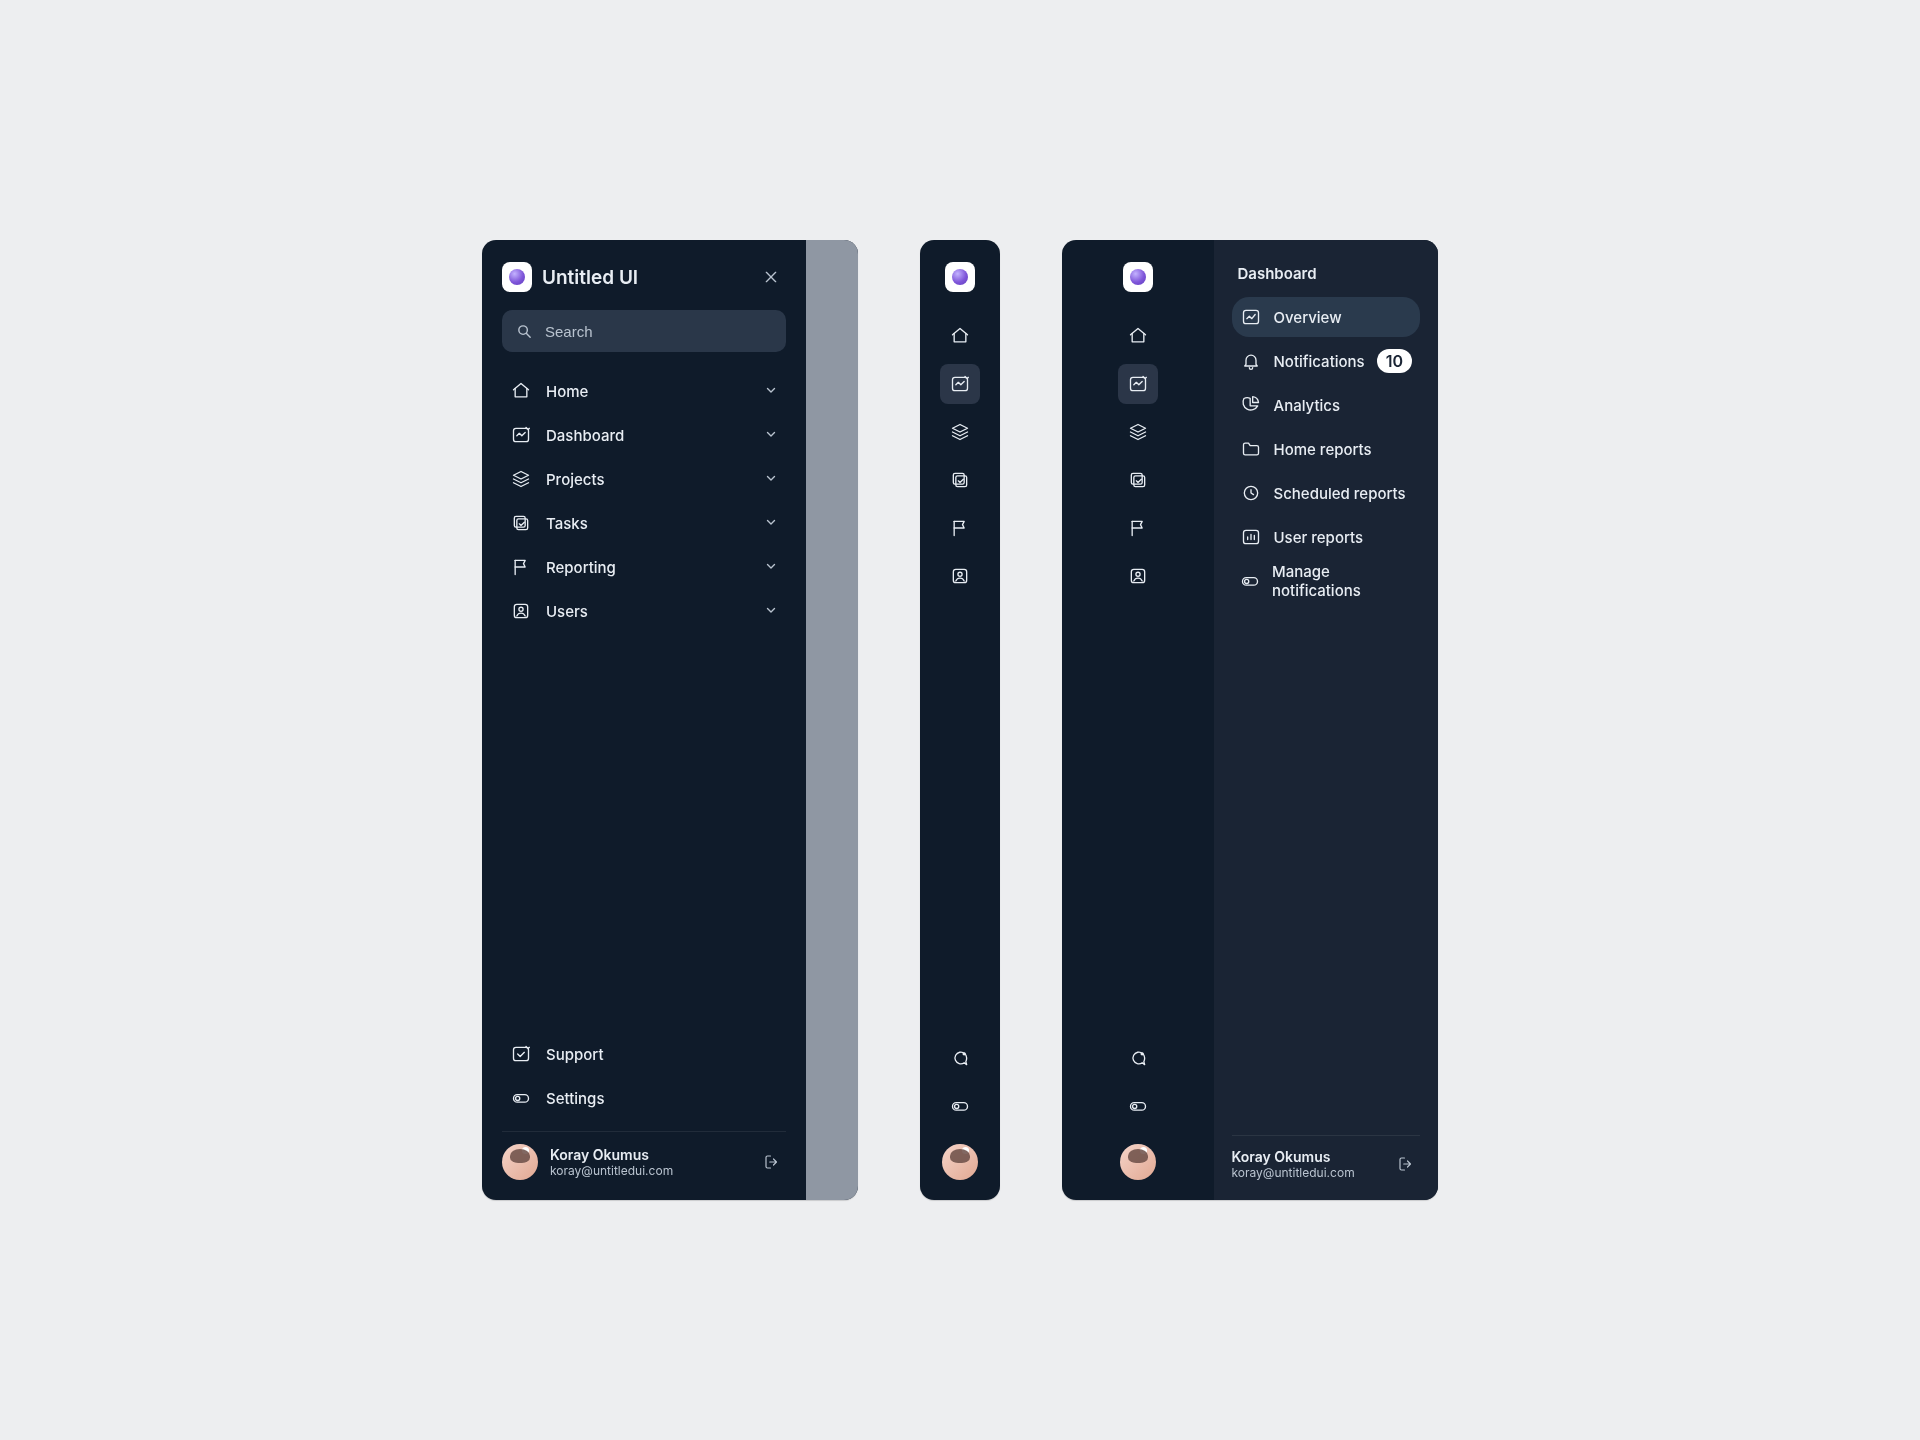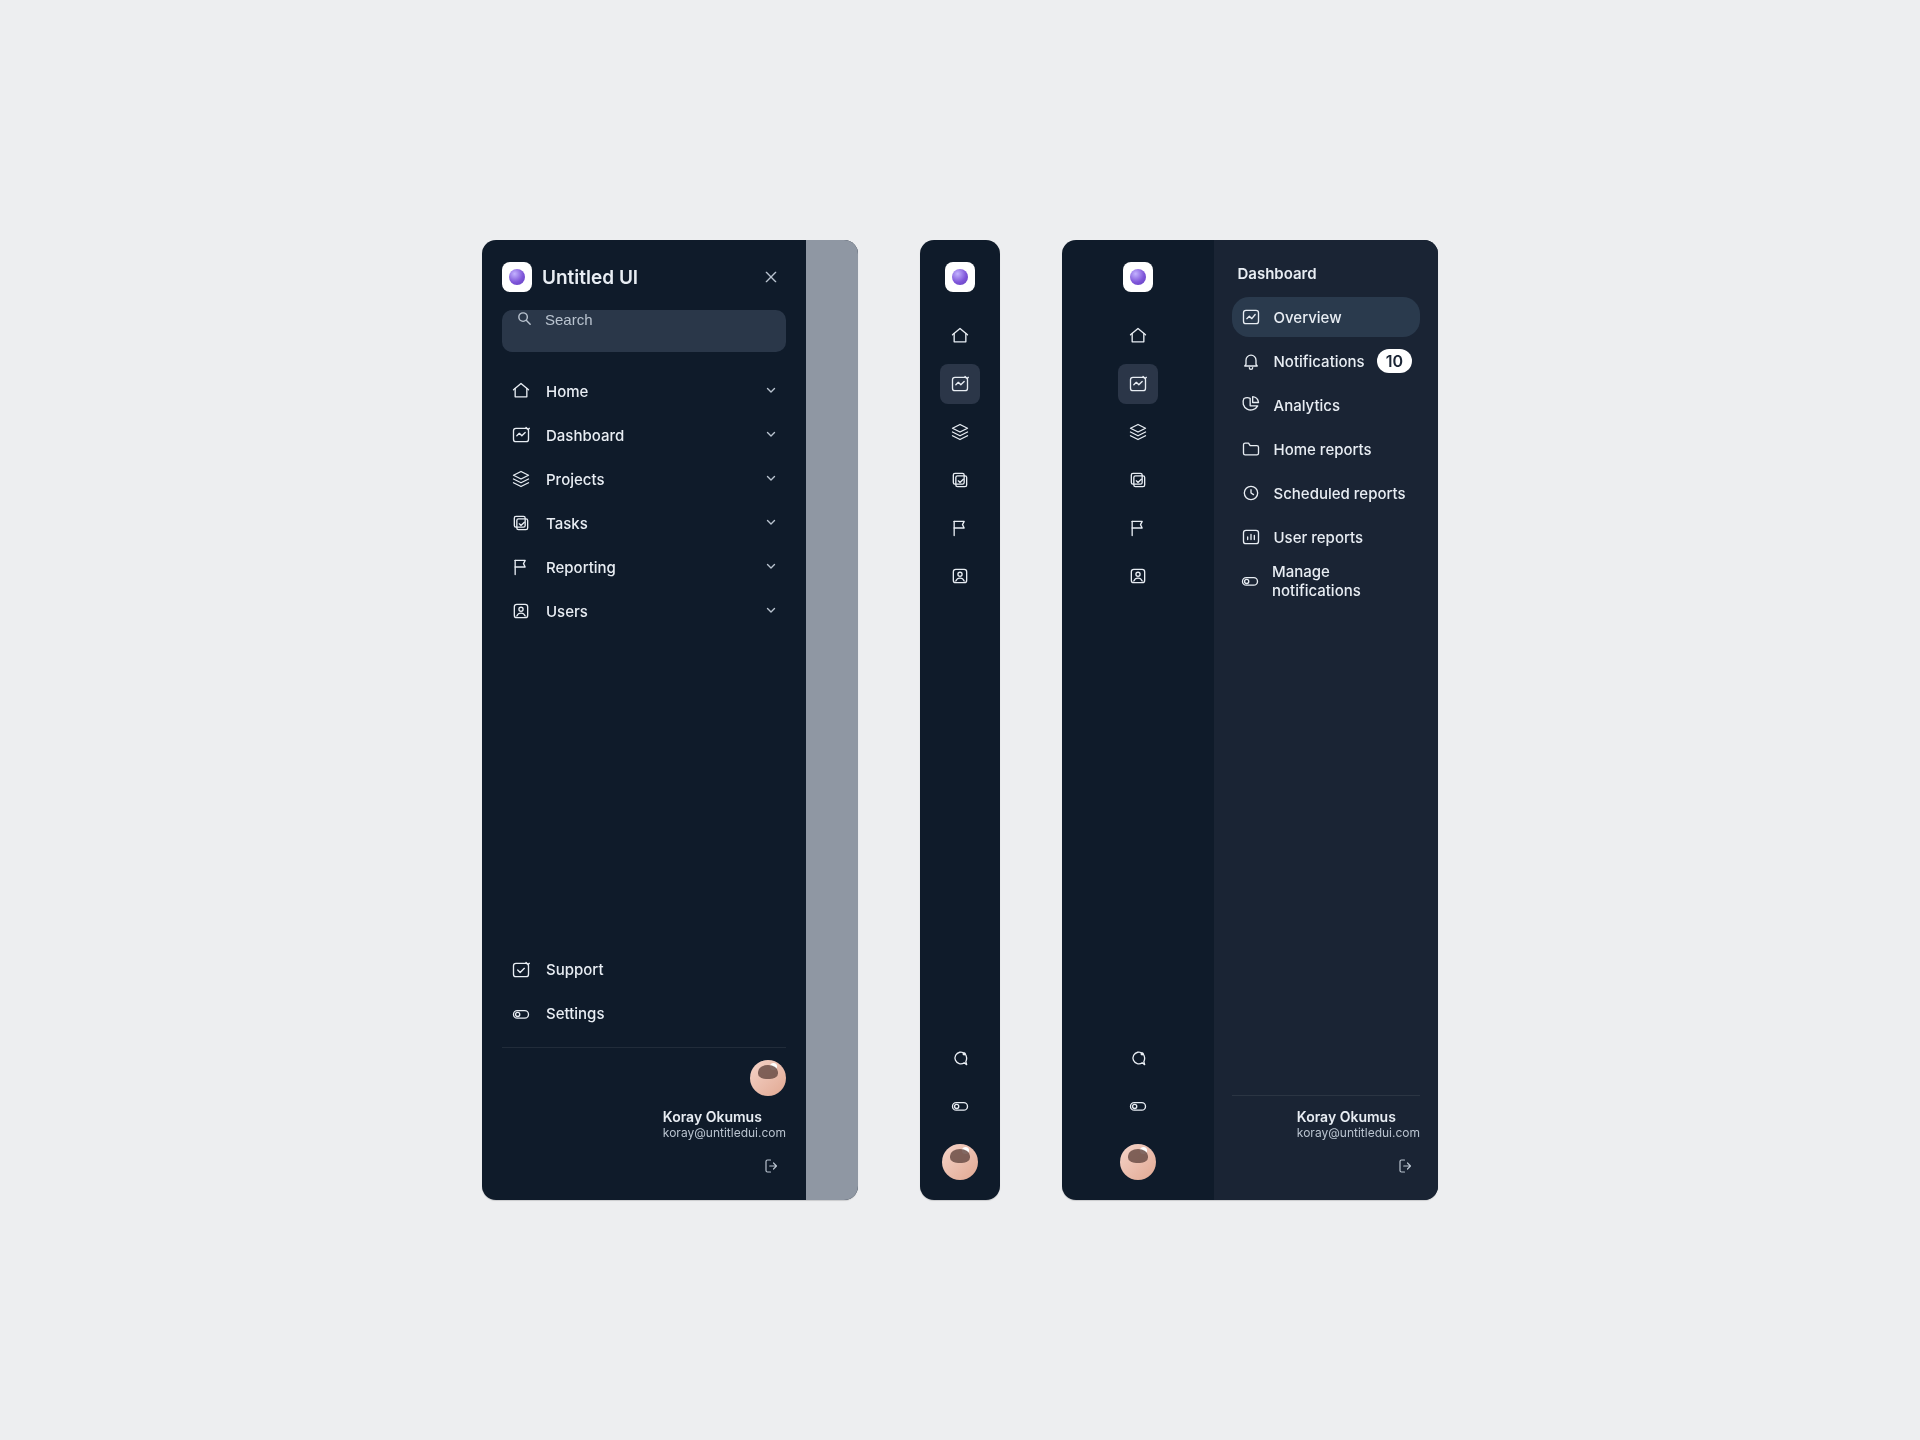--- a/index.html
+++ b/index.html
@@ -38,37 +38,37 @@
   .brand{display:flex;align-items:center;gap:10px;}
   .logo{
     width:30px;height:30px;border-radius:8px;background:#fff;display:flex;align-items:center;justify-content:center;
   }
   .logo-dot{width:16px;height:16px;border-radius:50%;background:radial-gradient(circle at 35% 30%, #c3b2ff 0%, #7f56d9 55%, #5e3bbd 100%);}
   .brand-title{font-weight:600;font-size:19px;}
   .close-btn{margin-left:auto;width:30px;height:30px;border-radius:8px;display:flex;align-items:center;justify-content:center;cursor:pointer;}
   .close-btn svg{width:16px;height:16px;stroke:var(--text-dim);}
   .search{
     margin-top:18px;background:var(--search);border-radius:10px;height:42px;
-    display:flex;align-items:flex-start;padding:0 14px;gap:10px;
+    display:flex;align-items:center;padding:0 14px;gap:10px;
   }
   .search svg{width:17px;height:17px;stroke:var(--text-dim);}
   .search input{background:transparent;border:none;outline:none;color:var(--text);font-size:15px;flex:1;}
   .search input::placeholder{color:var(--text-dim);}
   .nav{margin-top:18px;display:flex;flex-direction:column;gap:2px;}
   .nav-item{
     display:flex;align-items:center;gap:14px;height:42px;padding:0 8px;border-radius:8px;cursor:pointer;
   }
   .nav-item .ico{width:22px;height:22px;display:flex;align-items:center;justify-content:center;}
   .nav-item .ico svg{width:20px;height:20px;stroke:var(--text);stroke-width:1.6;fill:none;stroke-linecap:round;stroke-linejoin:round;}
   .nav-item .lbl{font-size:15px;font-weight:500;}
   .nav-item .chev{margin-left:auto;}
   .nav-item .chev svg{width:14px;height:14px;stroke:var(--text-dim);stroke-width:2;fill:none;stroke-linecap:round;stroke-linejoin:round;}
   .spacer{flex:1;}
   .foot-sep{height:1px;background:rgba(255,255,255,.08);margin:12px 0;}
-  .user-row{display:flex;align-items:flex-end;gap:12px;flex-direction:column;}
+  .user-row{display:flex;align-items:center;gap:12px;}
   .avatar{width:36px;height:36px;border-radius:50%;background:linear-gradient(135deg,#f5d4c9,#e1a892);position:relative;overflow:hidden;}
   .avatar::after{content:"";position:absolute;inset:4px 8px 0 8px;border-radius:50% 50% 40% 40%;background:#6b4d46;opacity:.85;top:5px;height:14px;}
   .avatar::before{content:"";position:absolute;left:55%;top:3px;width:7px;height:7px;border-radius:50%;background:#fff;}
   .user-meta{display:flex;flex-direction:column;line-height:1.25;}
   .user-name{font-size:14px;font-weight:600;}
   .user-email{font-size:12px;color:var(--text-dim);}
   .logout{margin-left:auto;width:28px;height:28px;display:flex;align-items:center;justify-content:center;cursor:pointer;}
   .logout svg{width:18px;height:18px;stroke:var(--text-dim);stroke-width:1.6;fill:none;stroke-linecap:round;stroke-linejoin:round;}
 
   

